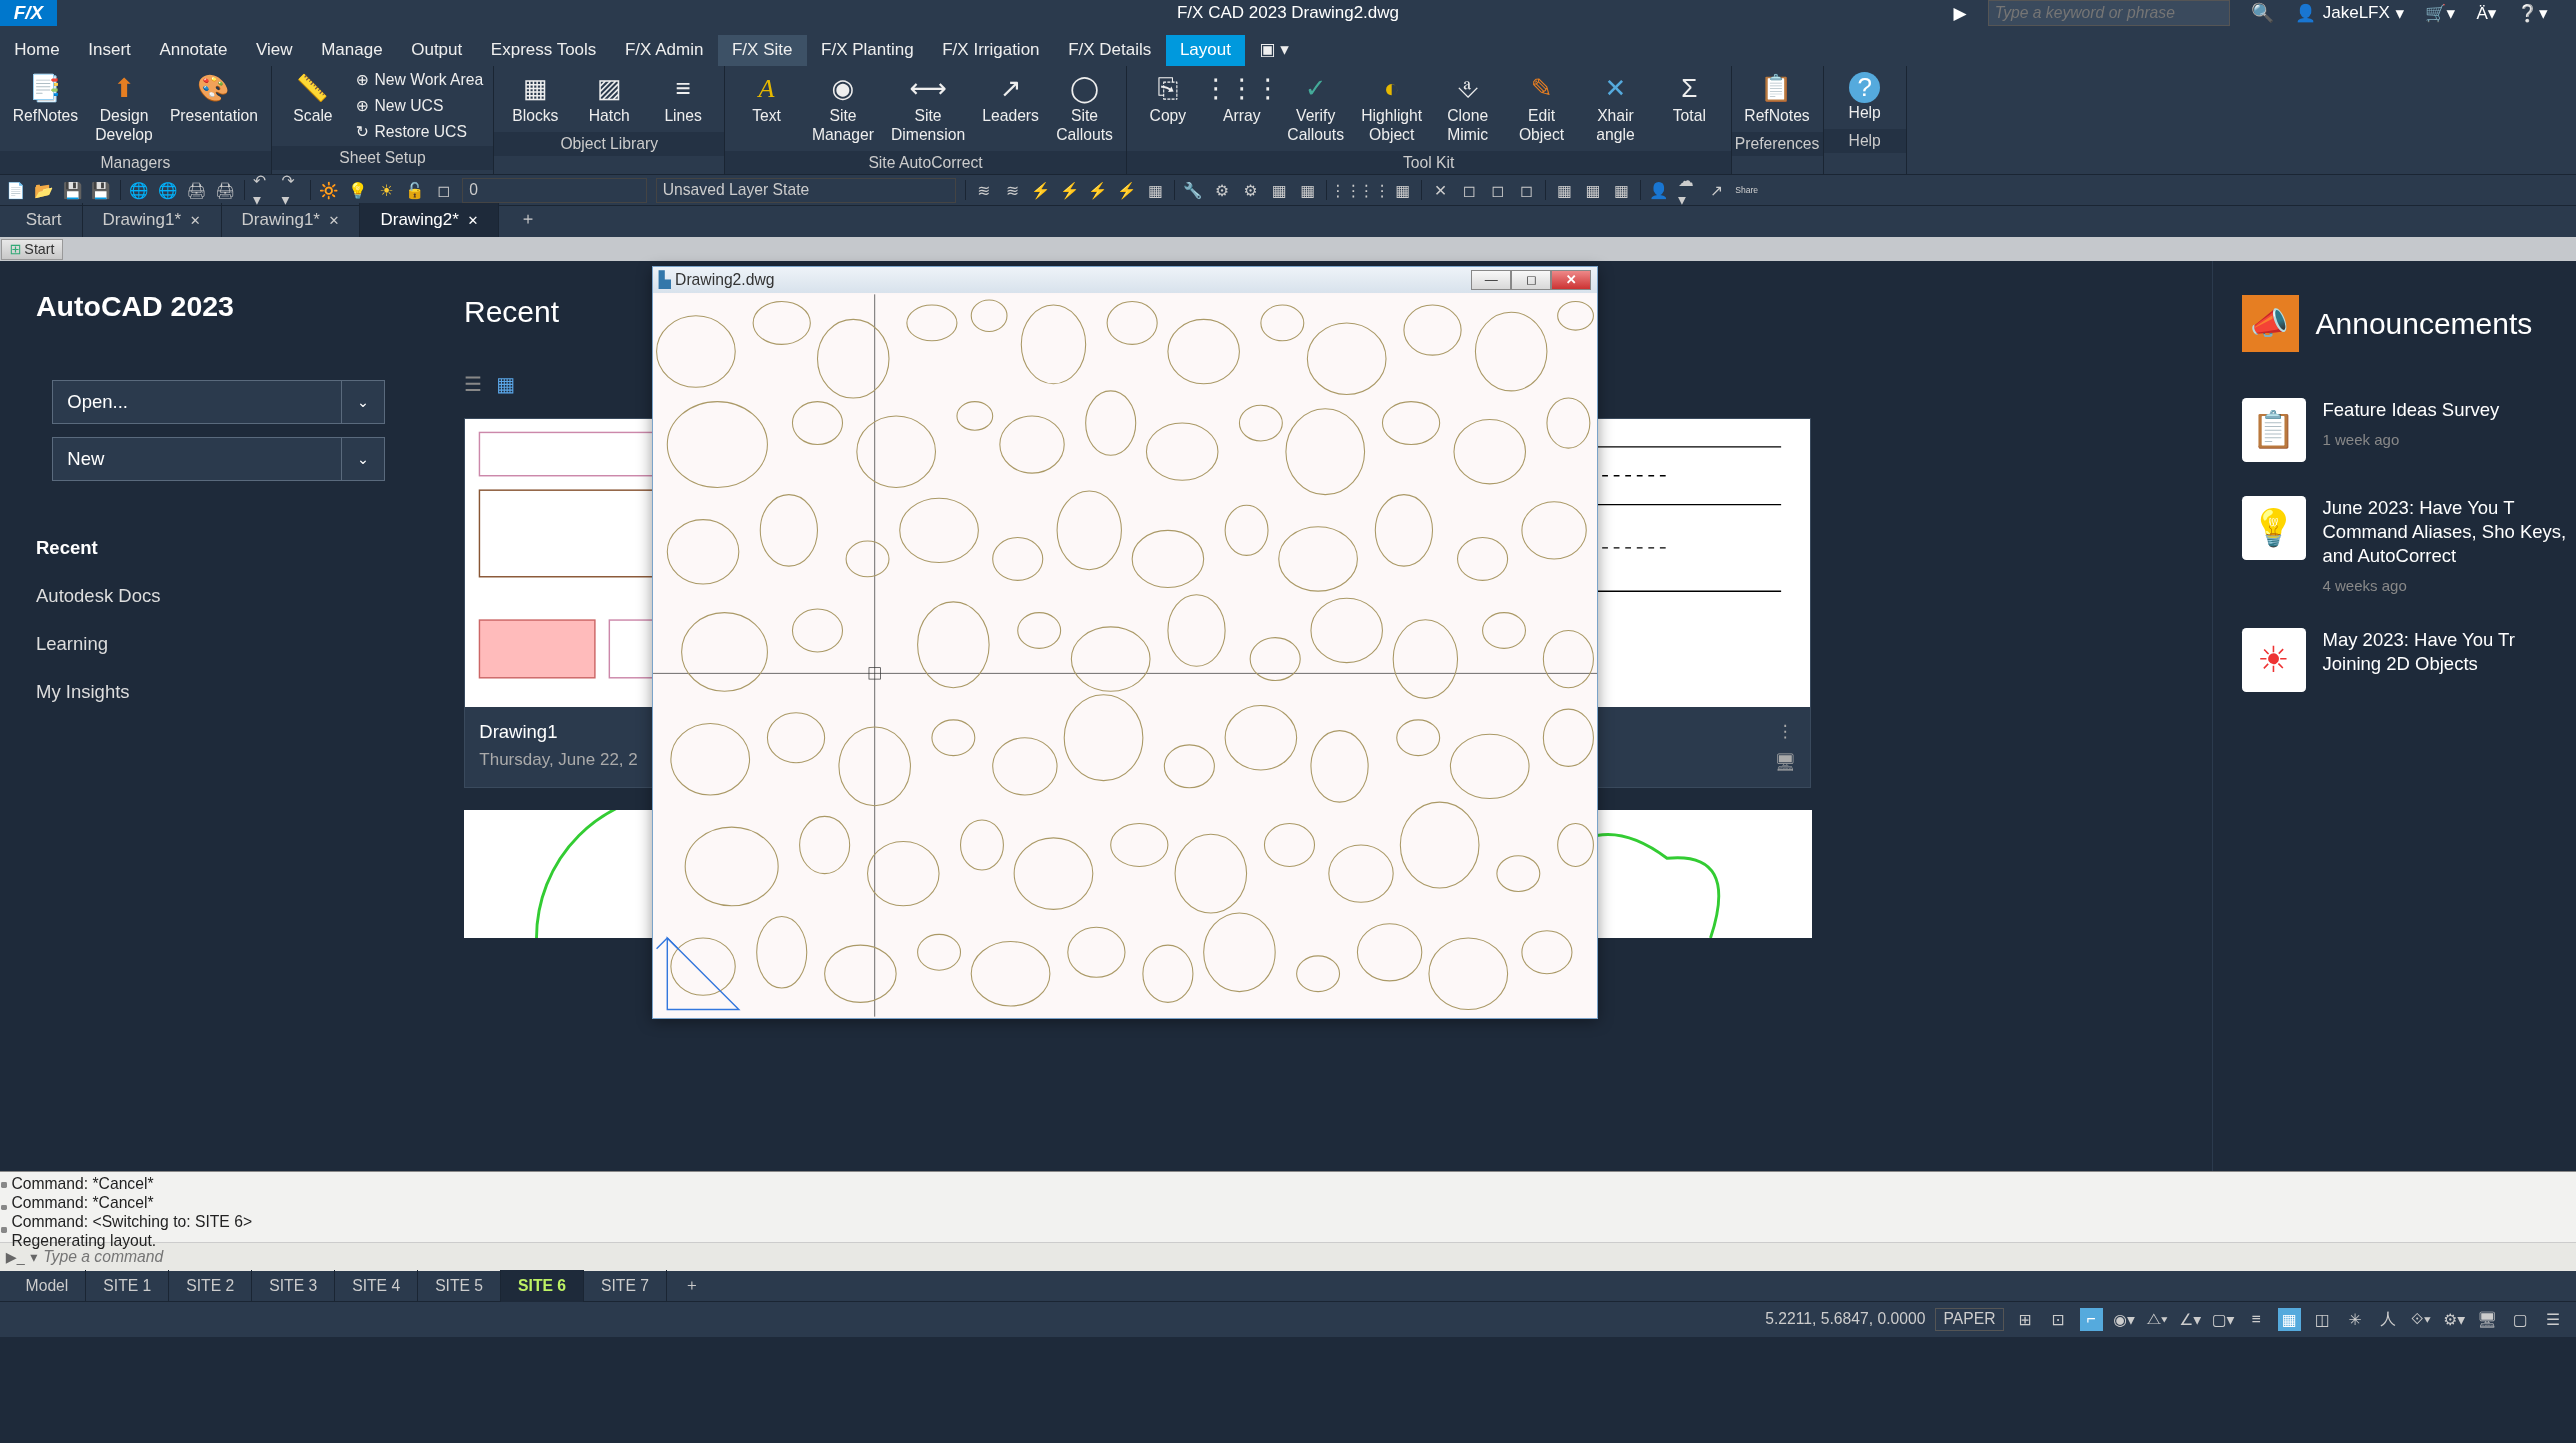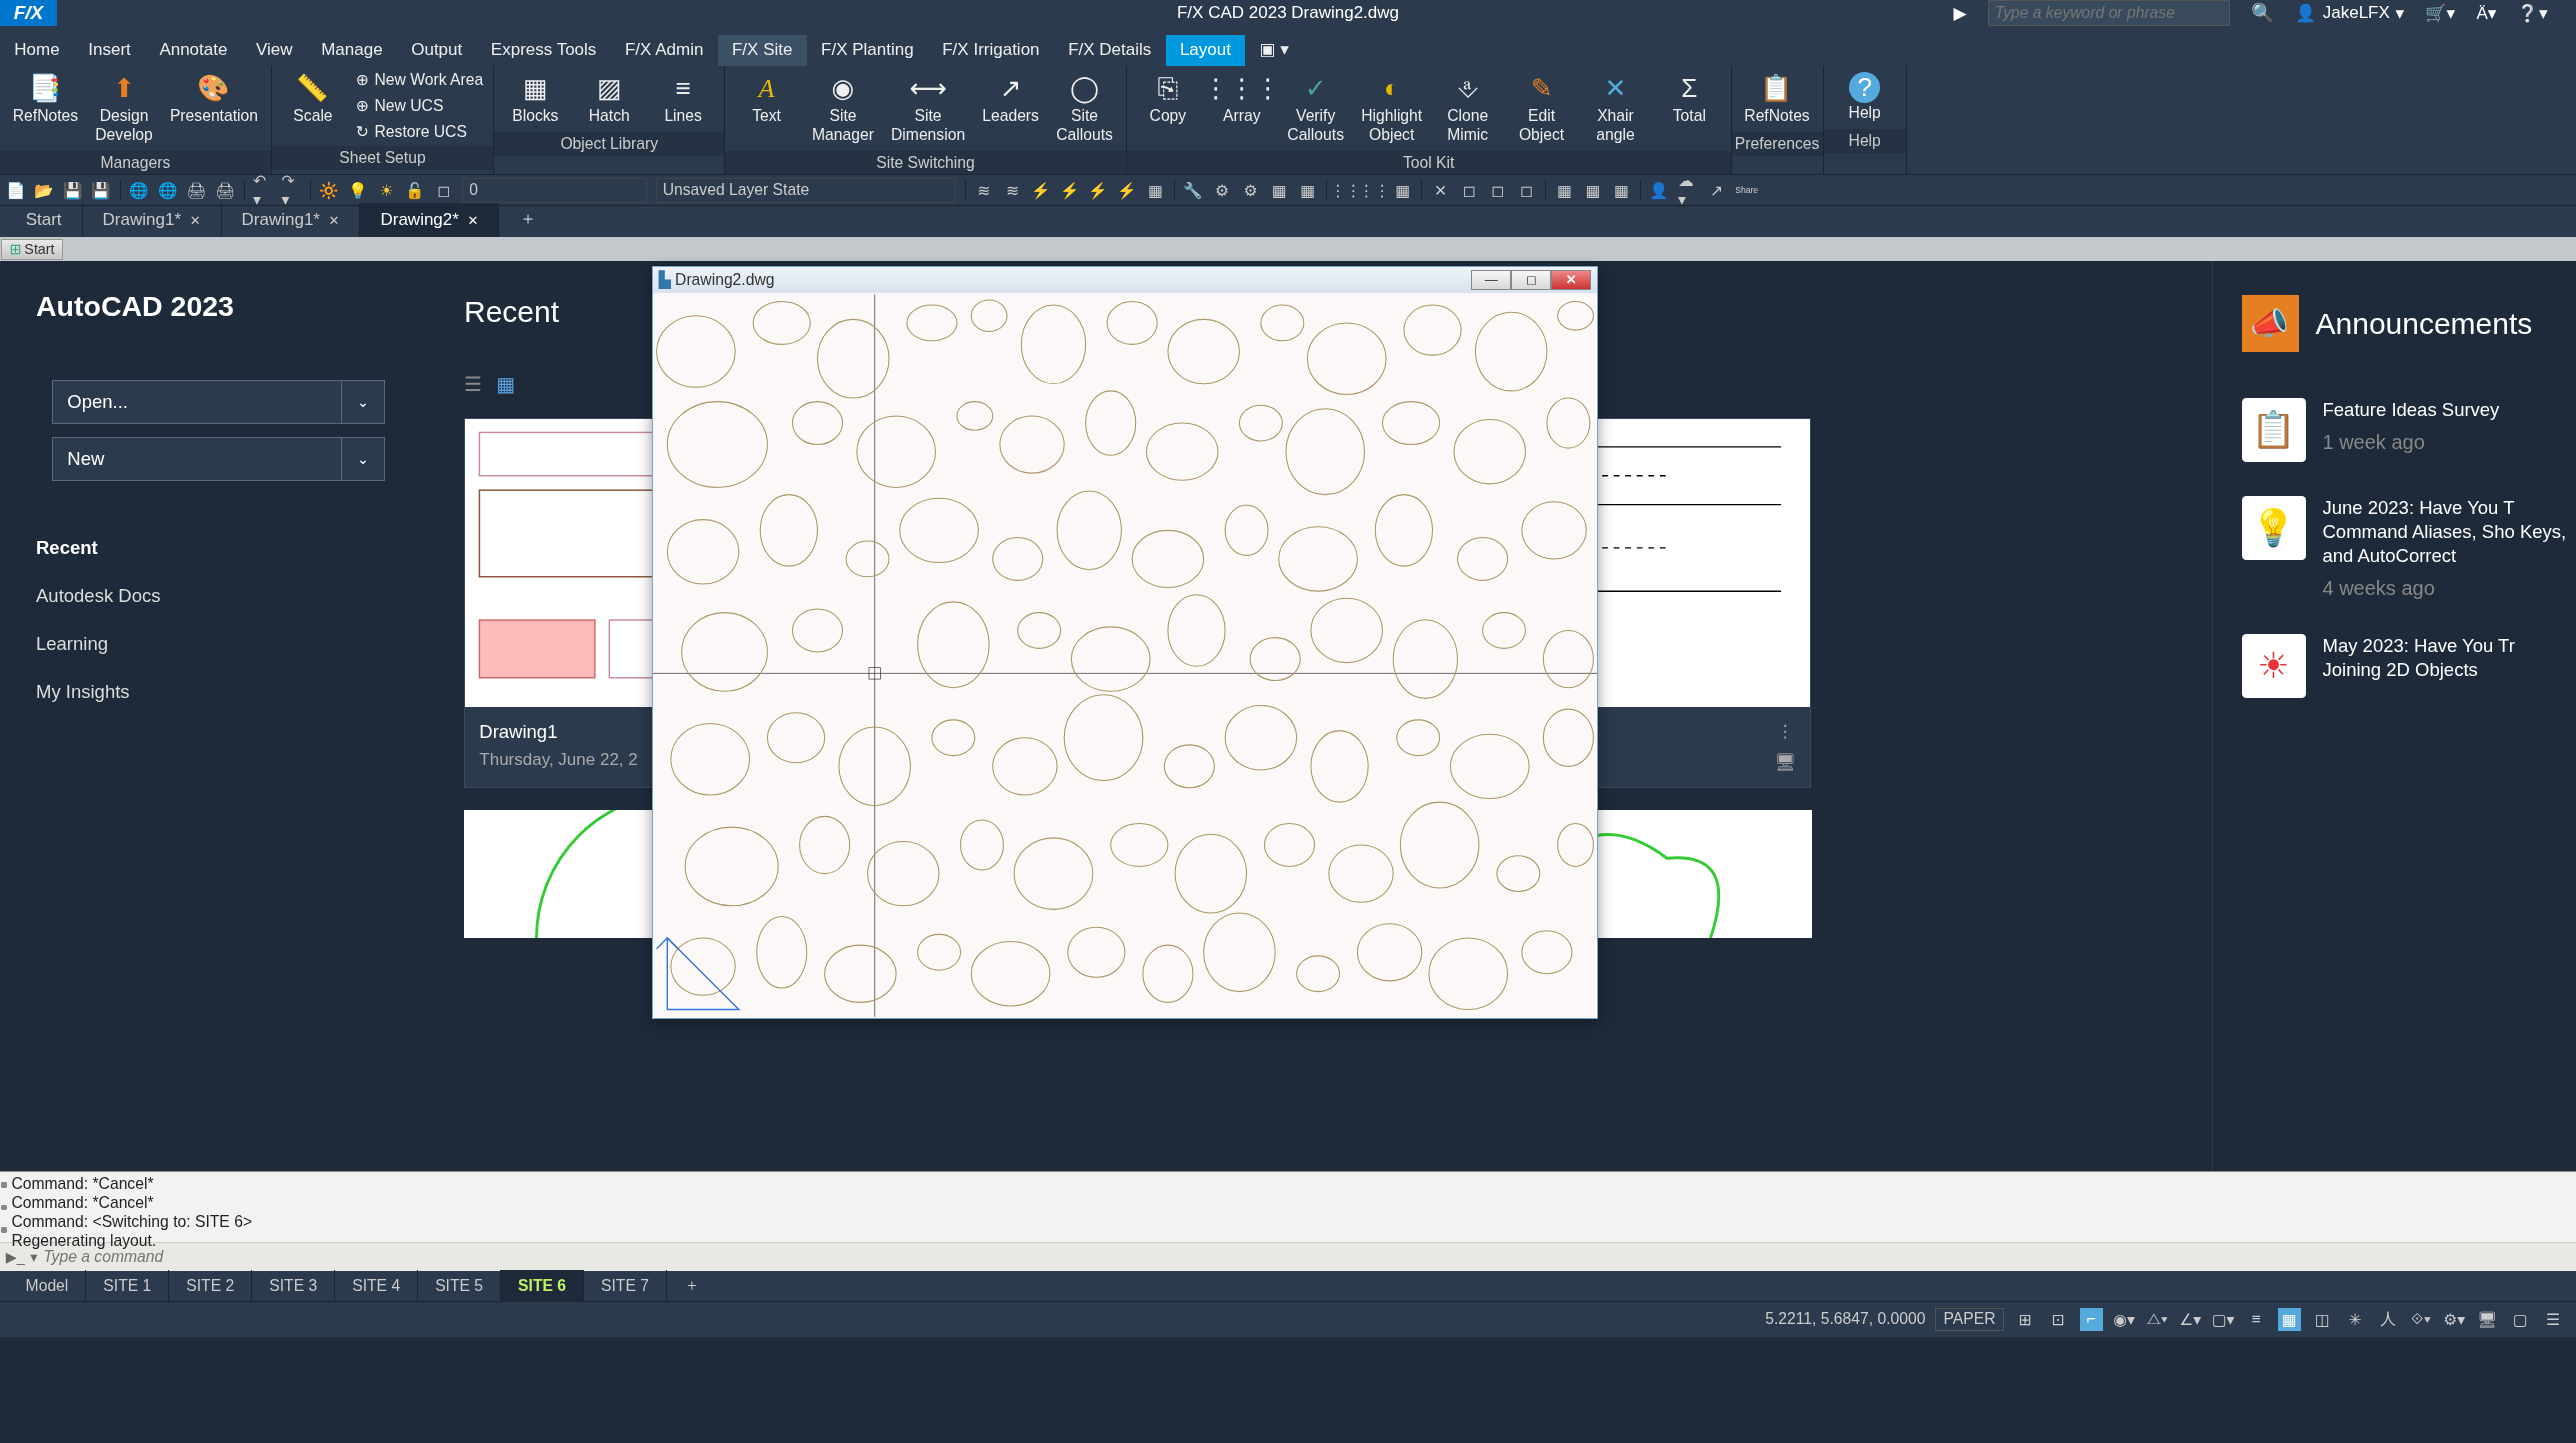--- a/index.html
+++ b/index.html
@@ -55,21 +55,21 @@
 .green-card { width: 435px; height: 128px; background: #fff; display: flex; align-items: flex-end; justify-content: center; overflow: hidden; }
 .right-panel { width: 364px; background: #1e2a3a; padding: 34px 0 34px 0; border-left: 0.7px solid #2b3a4d; }
 .right-panel .announce-header { display: flex; align-items: center; gap: 17px; padding: 0 28.5px 28.5px 28.5px; }
 .announce-icon { width: 57px; height: 57px; background: #e67e22; display: flex; align-items: center; justify-content: center; font-size: 31px; color: #fff; }
 .right-panel h2 { font-size: 30px; color: #fff; font-weight: 400; }
 .announce-item { display: flex; gap: 17px; padding: 17px 0 17px 28.5px; }
 .announce-item .ic { width: 64px; height: 64px; background: #fff; border-radius: 4.3px; display: flex; align-items: center; justify-content: center; font-size: 36px; flex-shrink: 0; }
 .announce-item .txt { flex: 1; font-size: 18.5px; }
 .announce-item .title { color: #fff; margin-bottom: 8.6px; line-height: 1.3; }
 .announce-item .desc { color: #5aa5e6; line-height: 1.4; margin-bottom: 10px; }
-.announce-item .time { color: #888; font-size: 20px; }
+.announce-item .time { color: #888; font-size: 15px; }
 .drawing-window { position: absolute; left: 652px; top: 4.3px; width: 946px; height: 753px; background: #fff; border: 1.4px solid #7aa3c9; box-shadow: 0 2.9px 14.3px rgba(0,0,0,0.4); z-index: 100; }
 .drawing-titlebar { height: 26px; background: linear-gradient(#eef3f8, #d8e2ec); display: flex; align-items: center; padding: 0 5.7px; font-size: 15.7px; color: #333; }
 .drawing-titlebar .win-btns { margin-left: auto; display: flex; gap: 0; }
 .drawing-titlebar .win-btn { width: 40px; height: 20px; border: 0.7px solid #888; background: linear-gradient(#f8f8f8, #d8d8d8); display: flex; align-items: center; justify-content: center; font-size: 13px; }
 .drawing-titlebar .win-btn.close { background: linear-gradient(#e88, #c33); color: #fff; font-weight: bold; }
 .drawing-canvas { position: relative; height: 725px; background: #fdf6f6; overflow: hidden; }
 .drawing-canvas svg { width: 100%; height: 100%; }
 .cmd-area { background: #f2f2f0; border-top: 1.4px solid #888; }
 .cmd-history { height: 70px; padding: 2.9px 11.4px; font-family: "Consolas", monospace; font-size: 15.7px; color: #222; line-height: 1.2; position: relative; }
 .cmd-history .grip { position: absolute; left: 1.4px; top: 1.4px; bottom: 1.4px; width: 8.6px; display: flex; flex-direction: column; justify-content: space-around; }
@@ -200,21 +200,21 @@
       <div class="ribbon-tool">
           <div class="ribbon-icon">↗</div>
           <div class="ribbon-label">Leaders</div>
         </div>
       <div class="ribbon-tool">
           <div class="ribbon-icon">◯</div>
           <div class="ribbon-label" style="white-space:pre-line">Site
 Callouts</div>
         </div>
     </div>
-    <div class="ribbon-group-label">Site Switching</div>
+    <div class="ribbon-group-label">Site AutoCorrect</div>
   </div>
   <div class="ribbon-group">
     <div class="tools">
       <div class="ribbon-tool">
           <div class="ribbon-icon">⎘</div>
           <div class="ribbon-label">Copy</div>
         </div>
       <div class="ribbon-tool">
           <div class="ribbon-icon">⋮⋮⋮</div>
           <div class="ribbon-label">Array</div>

